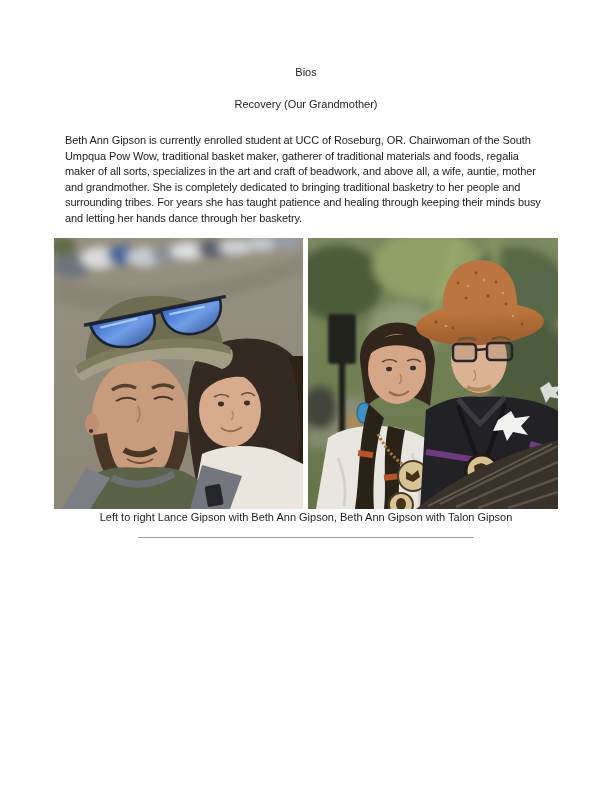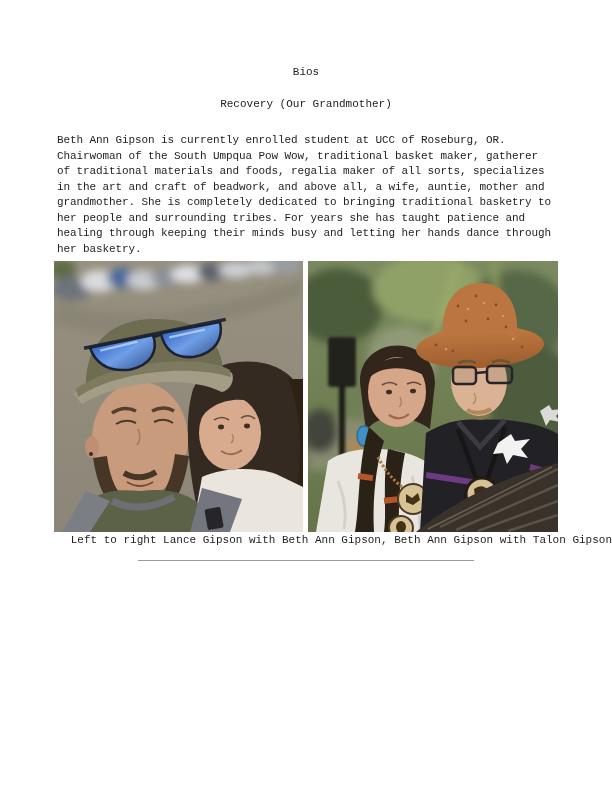--- a/index.html
+++ b/index.html
@@ -1,28 +1,28 @@
 <!DOCTYPE html>
 <html><head>
 <meta charset="utf-8">
 <style>
   html,body{margin:0;padding:0;background:#ffffff;}
   .page{
     width:612px;height:792px;background:#ffffff;position:relative;
-    font-family:Liberation Mono, monospace;font-size:11px;line-height:15.5px;
+    font-family:Liberation Sans, sans-serif;font-size:11px;line-height:15.5px;
     color:#1d1d1f;overflow:hidden;margin:0 auto;
   }
   .title{margin-top:0;padding-top:65px;text-align:center;}
   .subtitle{margin-top:16px;text-align:center;}
   .byline{text-align:center;}
   .body-text{margin:21px 53px 0 53px;}
-  .body-text p{margin:4px;letter-spacing:-0.1px;}
+  .body-text p{margin:12px;letter-spacing:-0.1px;}
   .photos{margin-top:3px;display:flex;justify-content:center;gap:5px;}
   .photo{display:block;flex:0 0 auto;}
-  .caption{margin-top:1px;text-align:right;}
+  .caption{margin-top:1px;text-align:center;}
   .sig-line{width:336px;border:0;border-top:1.5px solid #9a9a9a;margin:11px auto 0 auto;}
 </style>
 </head>
 <body>
 
 <div class="page">
 
   <div class="title">Bios</div>
   <div class="subtitle">Recovery (Our Grandmother)</div>
 

